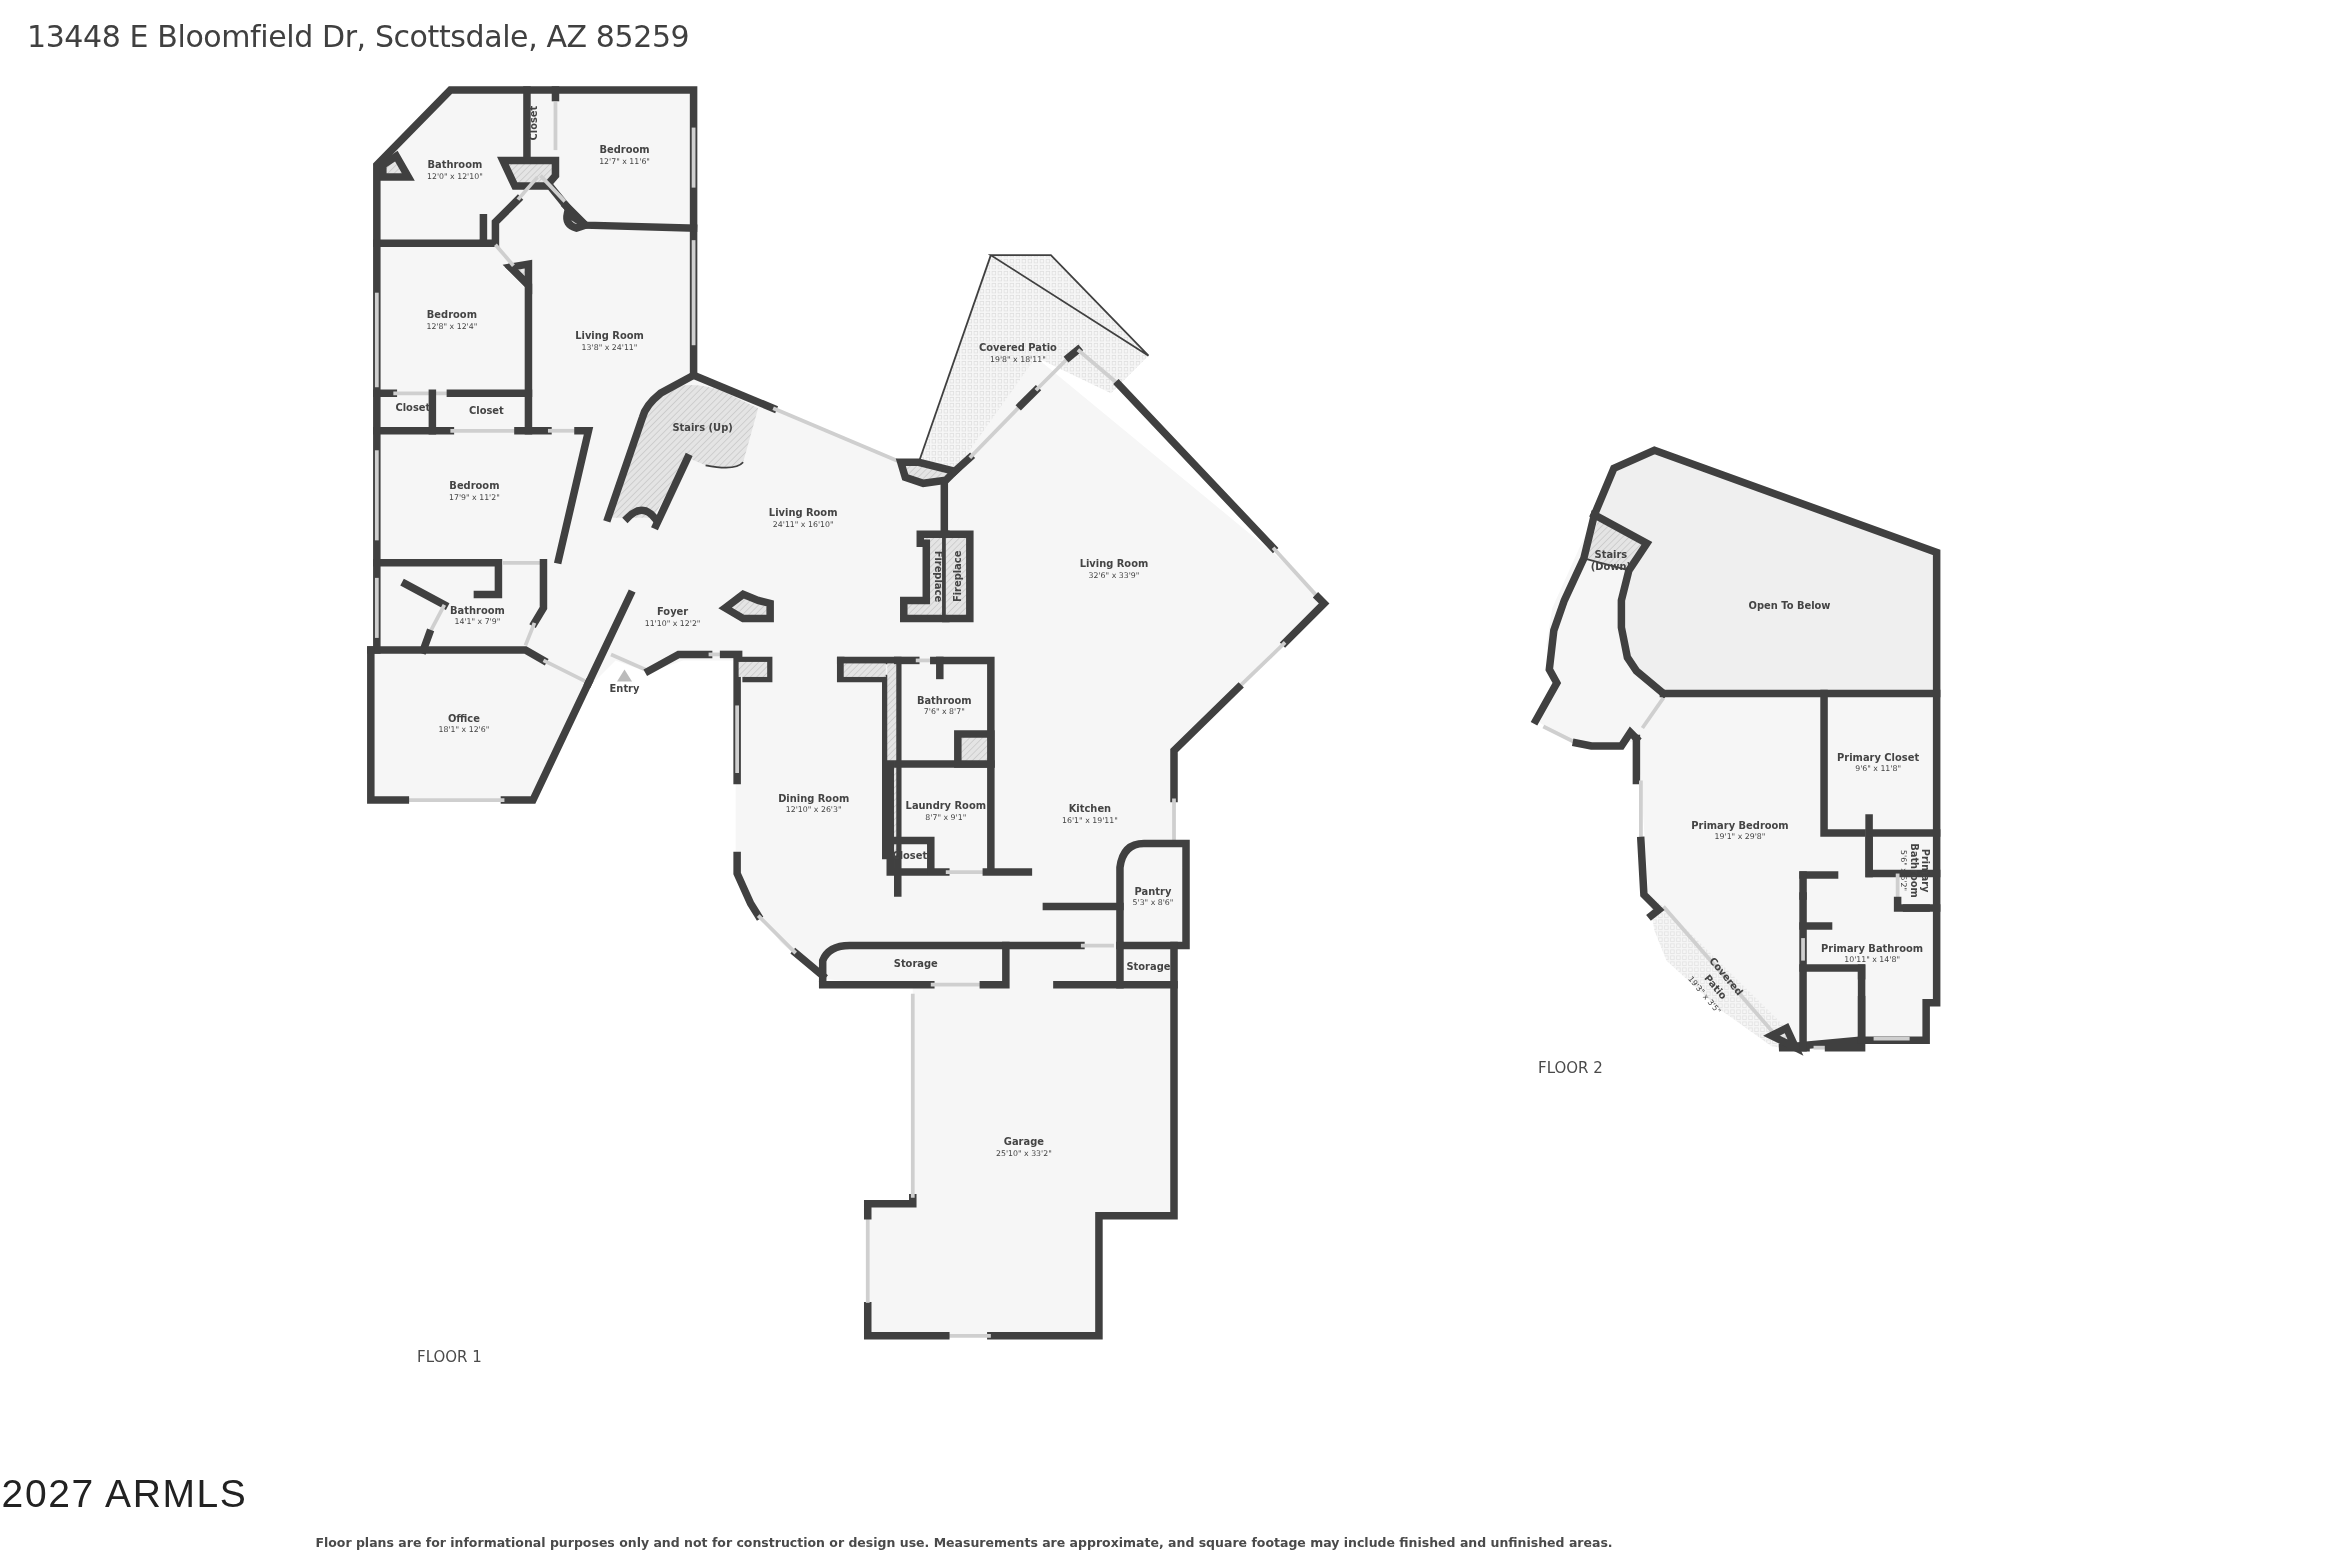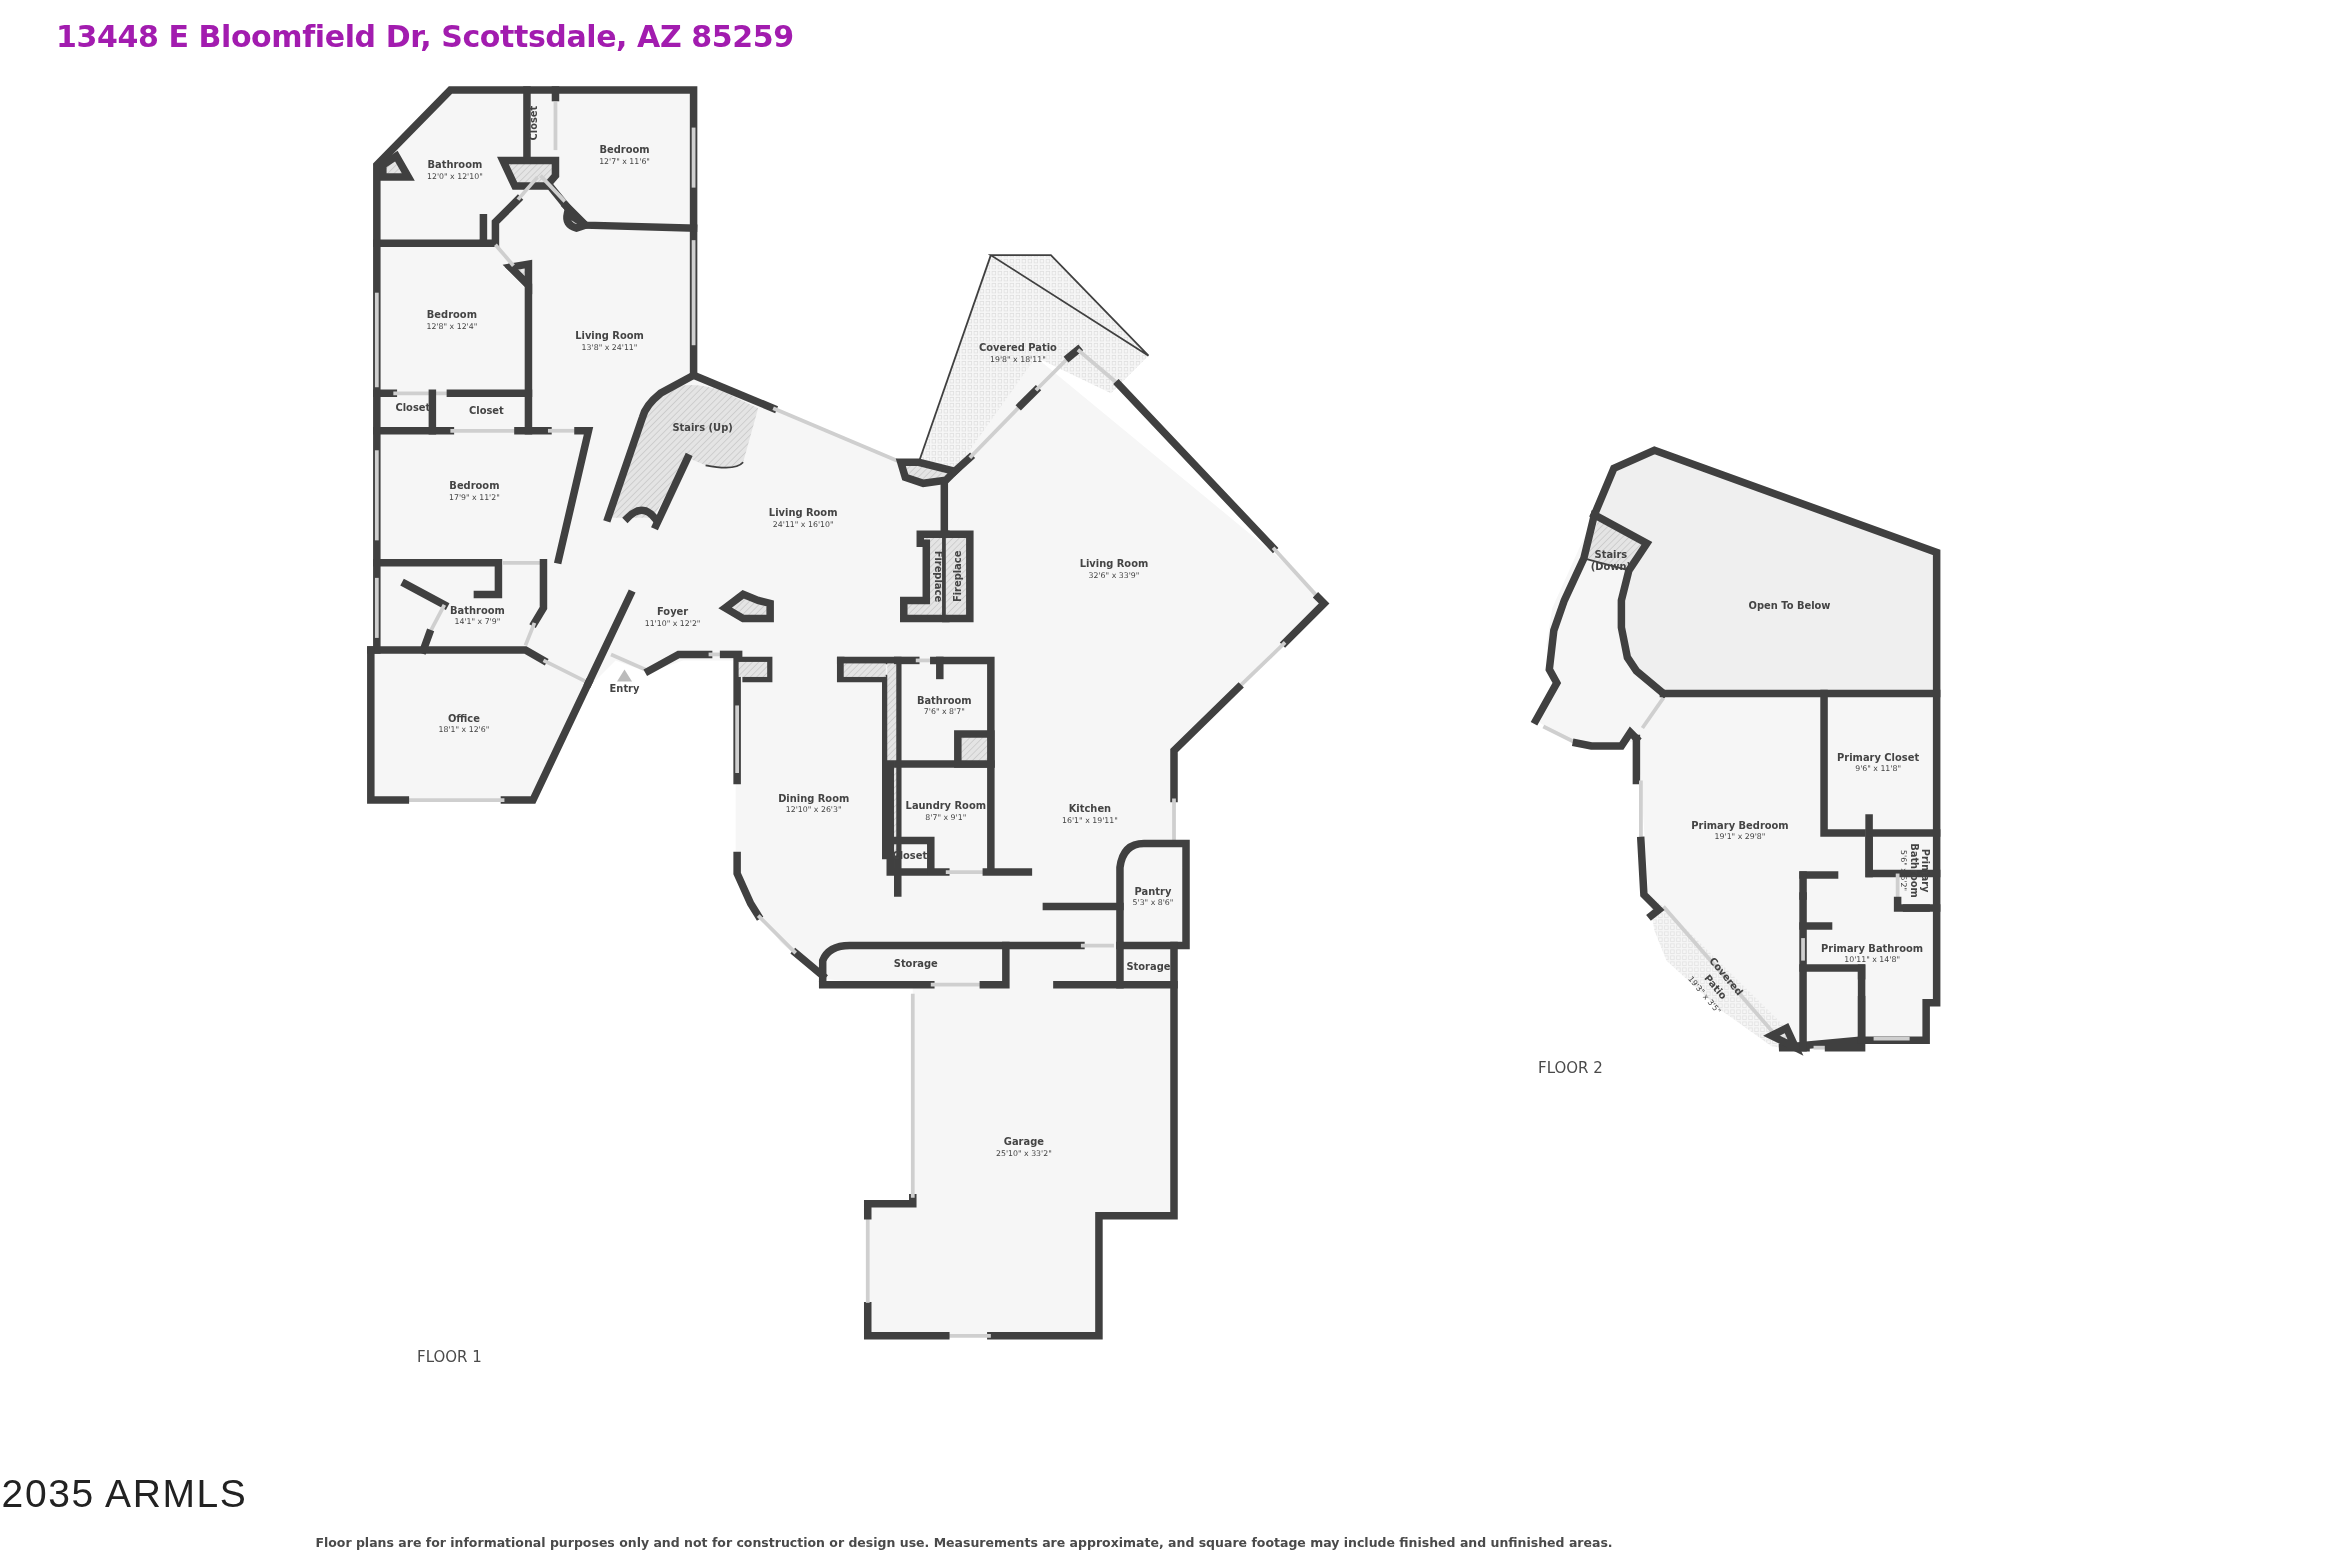--- a/index.html
+++ b/index.html
@@ -1,19 +1,19 @@
 <!DOCTYPE html>
 <html style="font-size:12.5px"><head>
 <meta charset="utf-8">
 <style>
   html, body { margin:0; padding:0; background:#ffffff; }
   body { width:2342px; height:1561px; position:relative; overflow:hidden;
          font-family: "DejaVu Sans", "Liberation Sans", sans-serif; color:#444444; }
-  .title { position:absolute; left:56px; top:19px; font-size:30px; font-weight:bold;
-           color:#a21caf; letter-spacing:-0.4px; }
+  .title { position:absolute; left:27px; top:19px; font-size:30px; font-weight:normal;
+           color:#404040; letter-spacing:-0.4px; }
   .floor-label { position:absolute; font-size:15px; font-weight:normal; color:#4a4a4a; }
   .copyright { position:absolute; left:1.6px; top:1472px; font-size:39px; color:#222;
                font-family:"Liberation Sans", sans-serif; font-weight:normal; letter-spacing:1.6px; }
   .disclaimer { position:absolute; left:0; width:1928px; text-align:center; top:1535px;
                 font-size:12.5px; font-weight:bold; color:#4a4a4a; }
   svg.plan { position:absolute; left:0; top:0; width:2342px; height:1561px; }
   .wall { fill:none; stroke:#404040; stroke-width:5; stroke-linejoin:miter; stroke-linecap:square; }
   .wallthin { fill:none; stroke:#404040; stroke-width:1.2; }
   .room { fill:#f6f6f6; stroke:none; }
   .open { fill:#efefef; }
@@ -278,15 +278,15 @@
     <text class="rdim" x="1247" y="641">10'11" x 14'8"</text>
     <text class="rname" x="1148" y="652" transform="rotate(50 1148 652)">Covered</text>
     <text class="rname" x="1141" y="659" transform="rotate(50 1141 659)">Patio</text>
     <text class="rdim" x="1134" y="664" transform="rotate(50 1134 664)">19'3" x 3'5"</text>
   </g>
 </svg>
 
 <div class="floor-label" style="left:373px; top:1348px;margin-left:44px;">FLOOR 1</div>
 <div class="floor-label" style="left:1538px; top:1059px;">FLOOR 2</div>
 
-<div class="copyright">2035 ARMLS</div>
+<div class="copyright">2027 ARMLS</div>
 <div class="disclaimer">Floor plans are for informational purposes only and not for construction or design use. Measurements are approximate, and square footage may include finished and unfinished areas.</div>
 
 
 </body></html>

